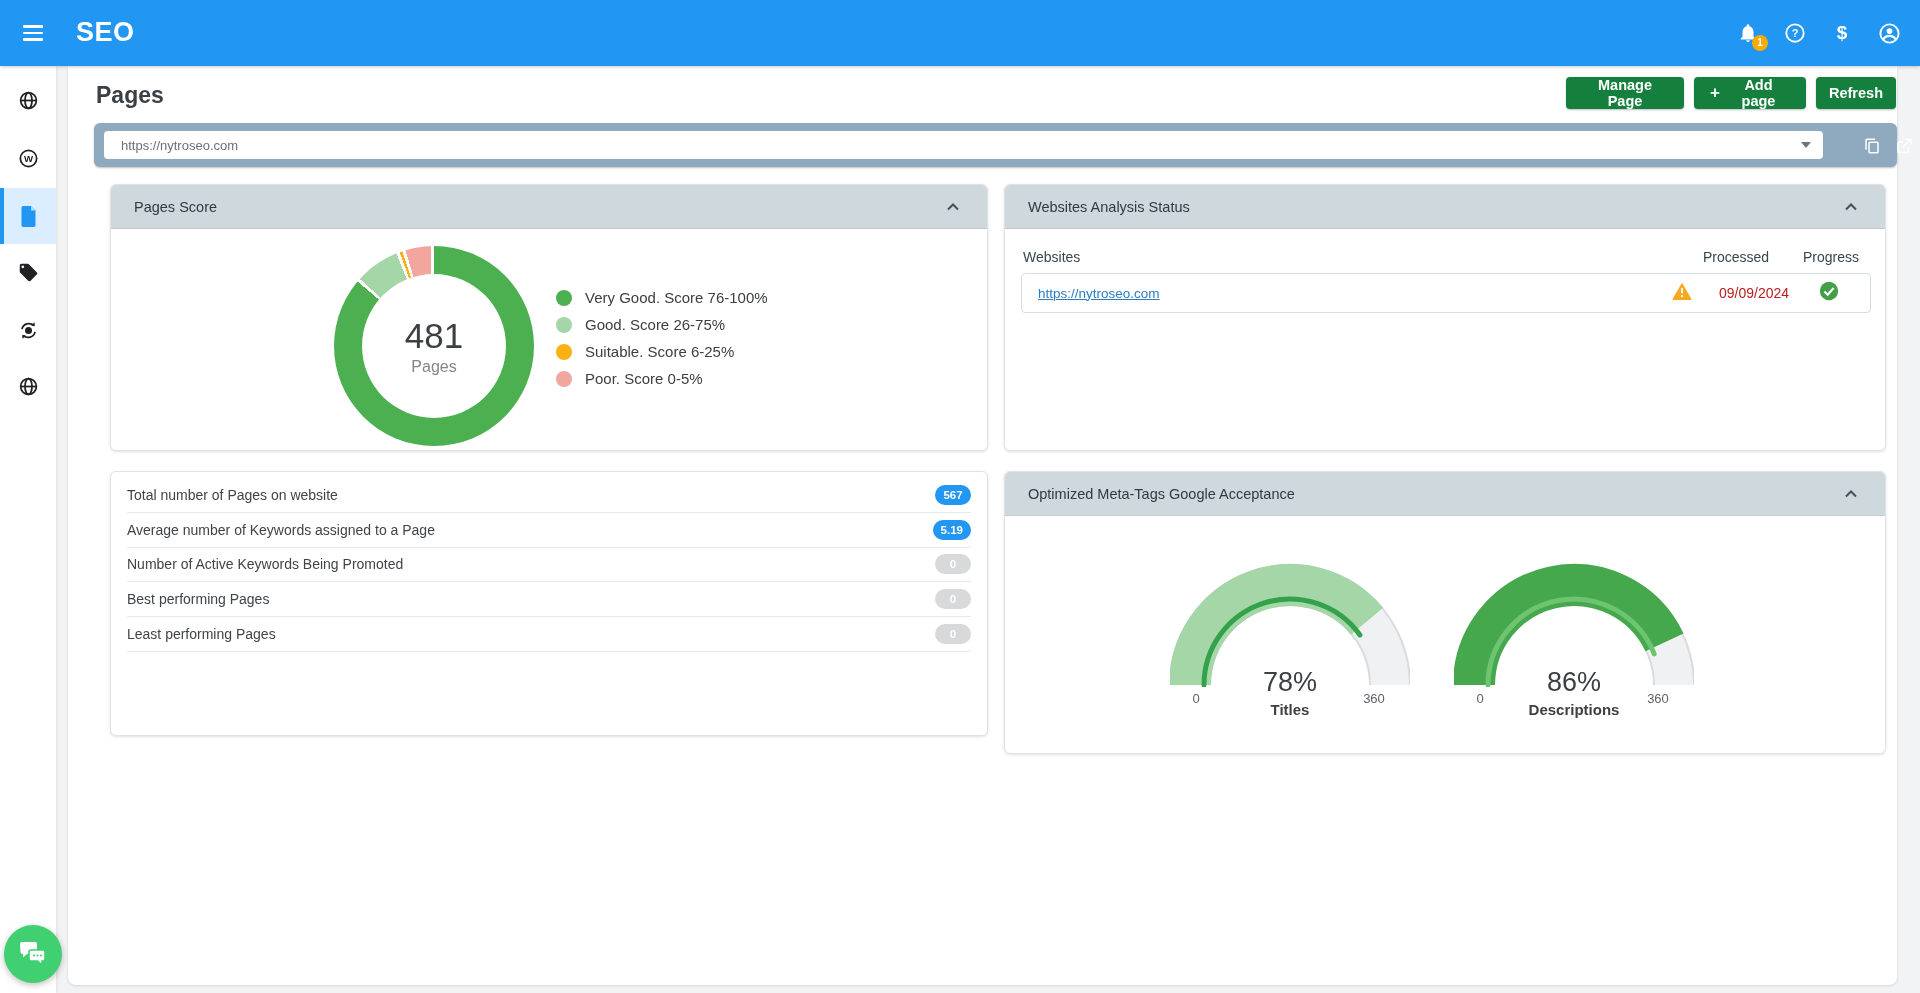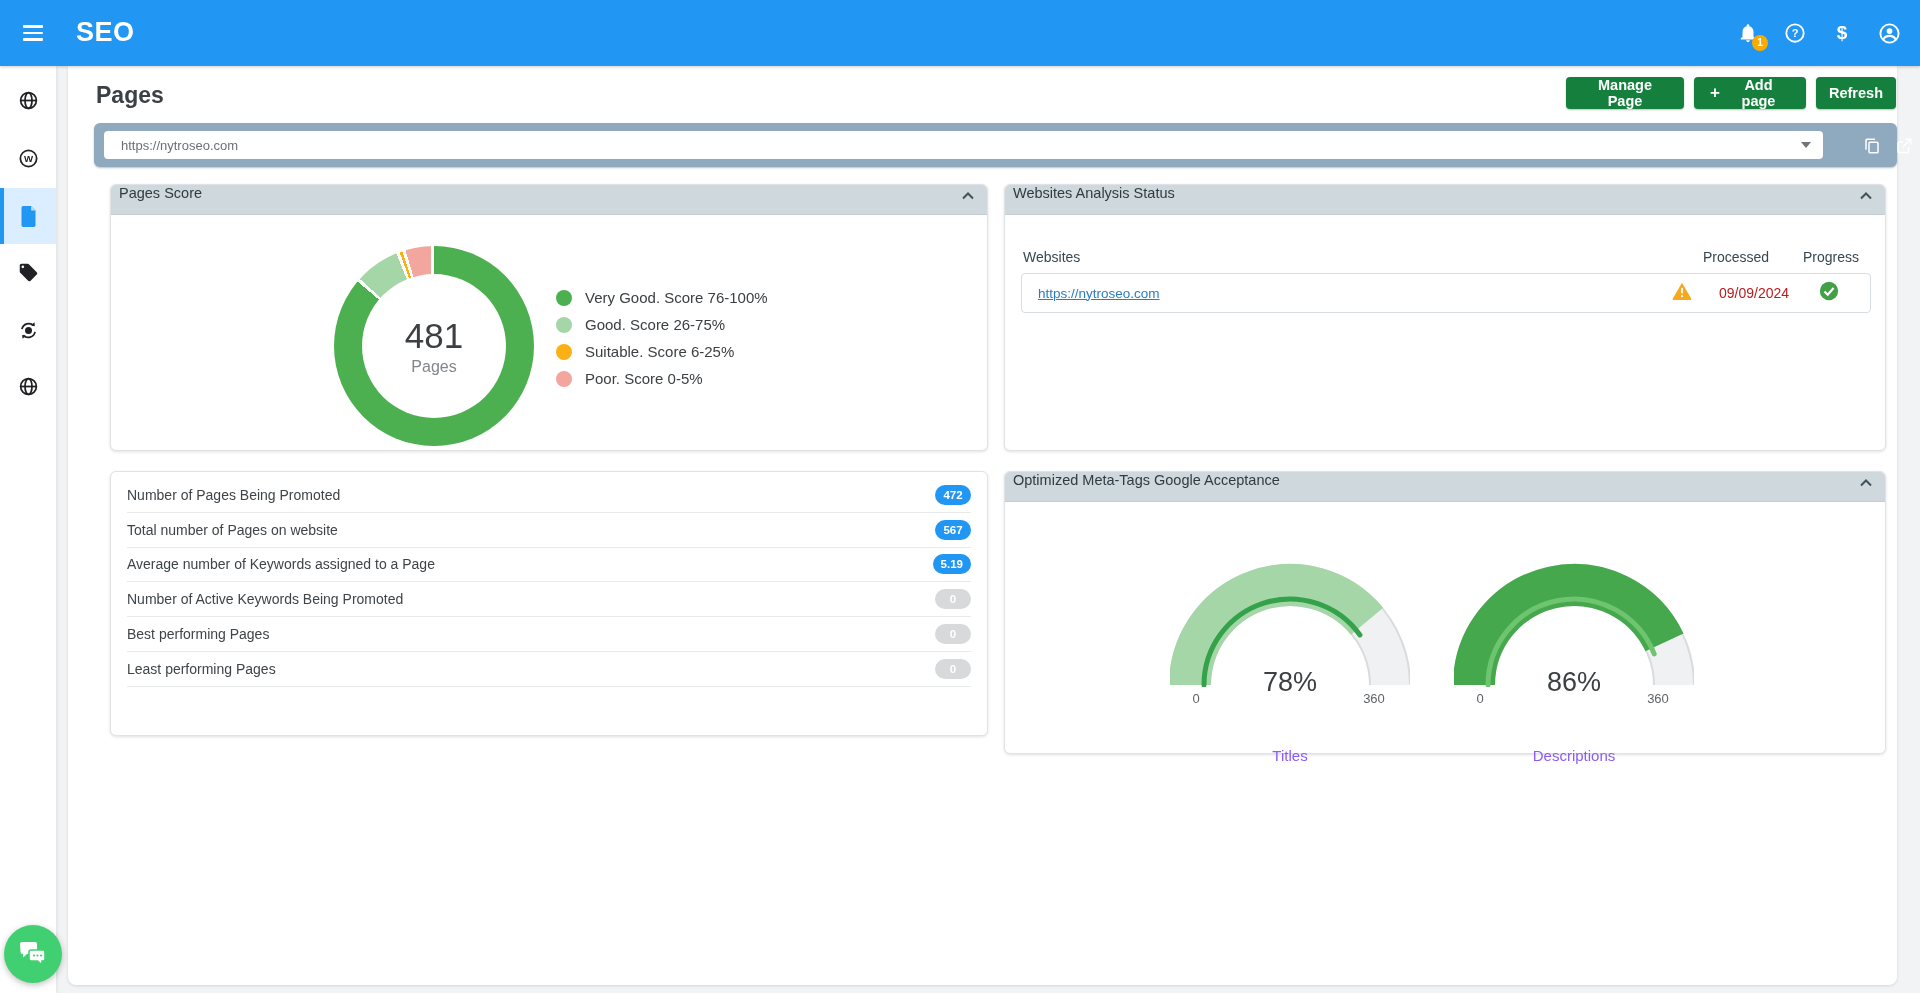--- a/index.html
+++ b/index.html
@@ -48,22 +48,22 @@
   .url-value { margin-left:17px; font-size:13px; color:#6a7075; flex:1; text-align:left; }
   .caret { margin-right:12px; width:0; height:0; border-left:5px solid transparent; border-right:5px solid transparent;
     border-top:6px solid #6d757c; }
   .url-icon-btn { position:absolute; top:12px; width:22px; height:22px; background:none; border:none; cursor:pointer;
     color:#fff; display:flex; align-items:center; justify-content:center; }
   .url-copy { left:1767px; } .url-open { left:1799px; }
 
   
   .card { position:absolute; background:#fff; border:1px solid #dfe3e6; border-radius:6px;
     box-shadow:0 1px 3px rgba(0,0,0,.12); }
-  .card-head { height:30px; background:#cfd8dc; border-bottom:1px solid #c3cdd3; border-radius:5px 5px 0 0;
-    display:flex; justify-content:space-between; padding:0 8px; }
+  .card-head { height:44px; background:#cfd8dc; border-bottom:1px solid #c3cdd3; border-radius:5px 5px 0 0;
+    display:flex; align-items:center; justify-content:space-between; padding:0 23px; }
   .card-title { font-size:14.5px; color:#2f3b42; }
   .collapse-btn { background:none; border:none; cursor:pointer; width:22px; height:22px;
     display:flex; align-items:center; justify-content:center; color:#41525b; }
 
   .card-score   { left:42px;  top:118px; width:878px; height:267px; }
   .card-sites   { left:936px; top:118px; width:882px; height:267px; }
   .card-stats   { left:42px;  top:405px; width:878px; height:265px; }
   .card-meta    { left:936px; top:405px; width:882px; height:283px; }
 
   
@@ -96,21 +96,21 @@
   .stat-badge.primary { background:#2196f3; }
   .stat-badge.muted { background:#d7d9da; }
 
   
   .gauge { position:absolute; width:240px; height:165px; top:91px; }
   .gauge-0 { left:165px; } .gauge-1 { left:449px; }
   .gauge svg { position:absolute; left:0; top:0; }
   .gauge-min { position:absolute; left:8px;  top:128px; width:36px; text-align:center; font-size:13px; color:#5f6368; }
   .gauge-max { position:absolute; left:180px; top:128px; width:48px; text-align:center; font-size:13px; color:#5f6368; }
   .gauge-pct { position:absolute; left:0; top:104px; width:240px; text-align:center; font-size:27px; color:#3c4043; }
-  .gauge-label { position:absolute; left:0; top:138px; width:240px; text-align:center; font-size:15px; font-weight:normal; color:#8b5cf6;margin-top:46px; }
+  .gauge-label { position:absolute; left:0; top:138px; width:240px; text-align:center; font-size:15px; font-weight:bold; color:#404040; }
 
   
   .chat-fab { position:absolute; left:4px; top:925px; width:58px; height:58px; border-radius:50%; background:#41d071;
     border:none; cursor:pointer; z-index:40; box-shadow:0 2px 6px rgba(0,0,0,.25);
     display:flex; align-items:center; justify-content:center; }
 </style>
 </head>
 <body>
 
 <header class="appbar">
@@ -288,24 +288,20 @@
           <circle cx="12" cy="12" r="11" fill="#43a047"></circle>
           <polyline points="6.5,12.5 10.5,16.5 17.5,8.5" fill="none" stroke="#fff" stroke-width="2.6"></polyline>
         </svg>
       </span>
     </div>
   </section>
 
   <section class="card card-stats">
     <div class="stats-body">
       <div class="stat-row">
-        <span class="stat-label">Number of Pages Being Promoted</span>
-        <span class="stat-badge primary">472</span>
-      </div>
-      <div class="stat-row">
         <span class="stat-label">Total number of Pages on website</span>
         <span class="stat-badge primary">567</span>
       </div>
       <div class="stat-row">
         <span class="stat-label">Average number of Keywords assigned to a Page</span>
         <span class="stat-badge primary">5.19</span>
       </div>
       <div class="stat-row">
         <span class="stat-label">Number of Active Keywords Being Promoted</span>
         <span class="stat-badge muted">0</span>

